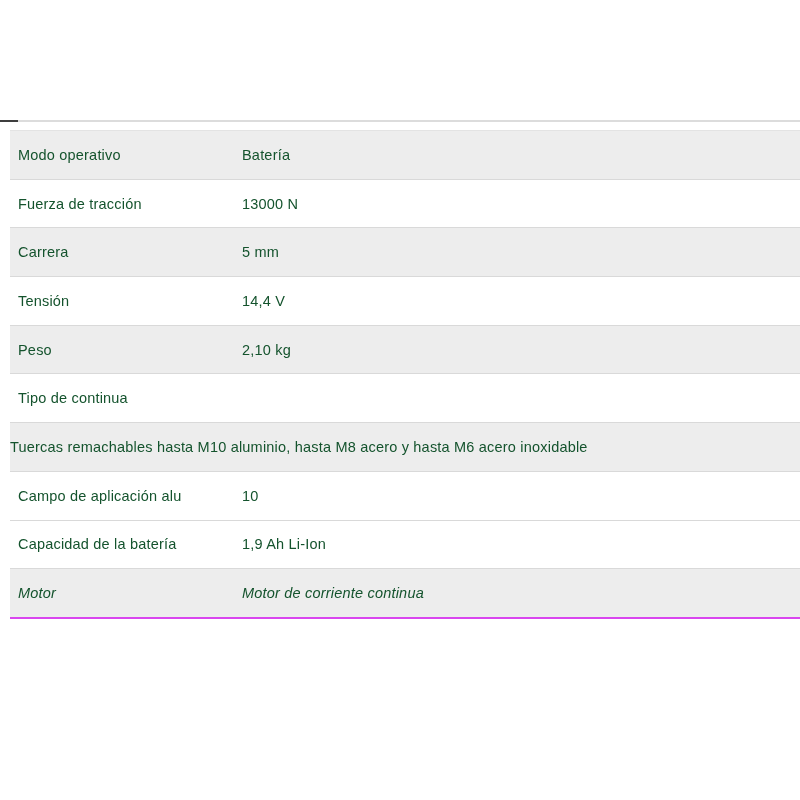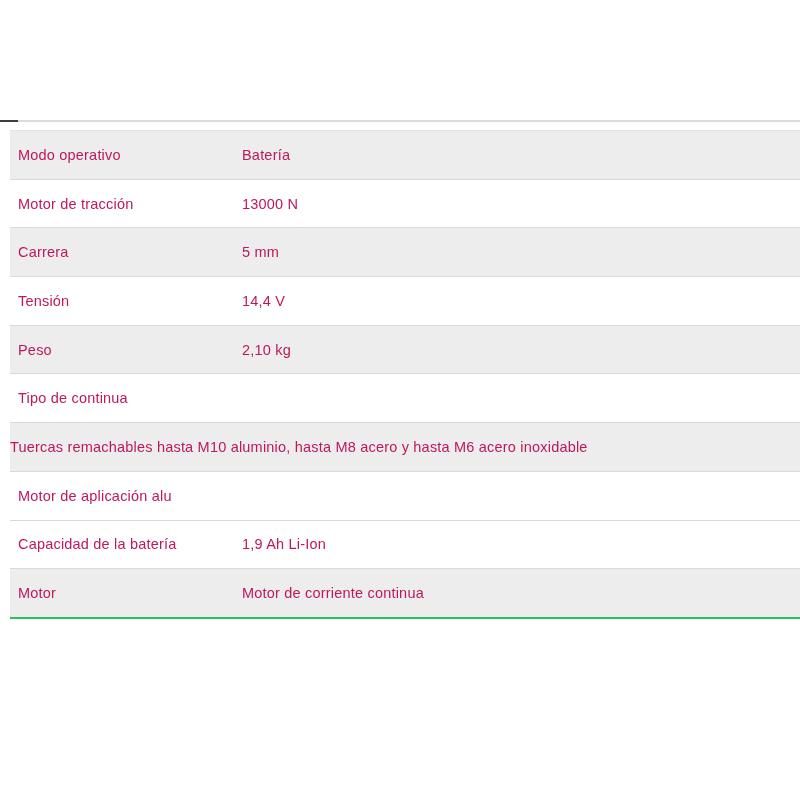--- a/index.html
+++ b/index.html
@@ -32,36 +32,37 @@
     width: 18px;
     height: 2px;
     background: #3e3e3e;
   }
   .spec-table {
     position: absolute;
     top: 130px;
     left: 10px;
     width: 790px;
     border-top: 1px solid #e3e3e3;
-    color: #be185d;
+    color: #14532d;
     font-size: 14.5px;
     letter-spacing: 0.2px;
   }
   .spec-row {
     display: flex;
     align-items: center;
     height: 47.7px;
     border-bottom: 1px solid #d9d9d9;
     background: #ffffff;
   }
   .spec-row.alt {
     background: #ededed;
   }
   .spec-row:last-child {
-    border-bottom: 2px solid #22c55e;
+    border-bottom: 2px solid #d946ef;
+    font-style: italic;
   }
   .spec-label {
     width: 232px;
     flex: 0 0 232px;
     padding-left: 8px;
     box-sizing: border-box;
     white-space: nowrap;
     overflow: hidden;
   }
   .spec-value {
@@ -82,21 +83,21 @@
   <div class="top-divider"></div>
   <div class="top-divider-dark"></div>
 
   <div class="spec-table" id="spec-table">
 
   <div class="spec-row alt">
         <div class="spec-label">Modo operativo</div>
         <div class="spec-value"><span>Batería</span></div>
       </div>
       <div class="spec-row">
-        <div class="spec-label">Motor de tracción</div>
+        <div class="spec-label">Fuerza de tracción</div>
         <div class="spec-value"><span>13000 N</span></div>
       </div>
       <div class="spec-row alt">
         <div class="spec-label">Carrera</div>
         <div class="spec-value"><span>5 mm</span></div>
       </div>
       <div class="spec-row">
         <div class="spec-label">Tensión</div>
         <div class="spec-value"><span>14,4 V</span></div>
       </div>
@@ -104,21 +105,22 @@
         <div class="spec-label">Peso</div>
         <div class="spec-value"><span>2,10 kg</span></div>
       </div>
       <div class="spec-row">
         <div class="spec-label">Tipo de continua</div>
       </div>
       <div class="spec-row alt">
         <div class="spec-value"><span>Tuercas remachables hasta M10 aluminio, hasta M8 acero y hasta M6 acero inoxidable</span></div>
       </div>
       <div class="spec-row">
-        <div class="spec-label">Motor de aplicación alu</div>
+        <div class="spec-label">Campo de aplicación alu</div>
+        <div class="spec-value"><span>10</span></div>
       </div>
       <div class="spec-row">
         <div class="spec-label">Capacidad de la batería</div>
         <div class="spec-value"><span>1,9 Ah Li-Ion</span></div>
       </div>
       <div class="spec-row alt">
         <div class="spec-label">Motor</div>
         <div class="spec-value"><span>Motor de corriente continua</span></div>
       </div>
     </div>

